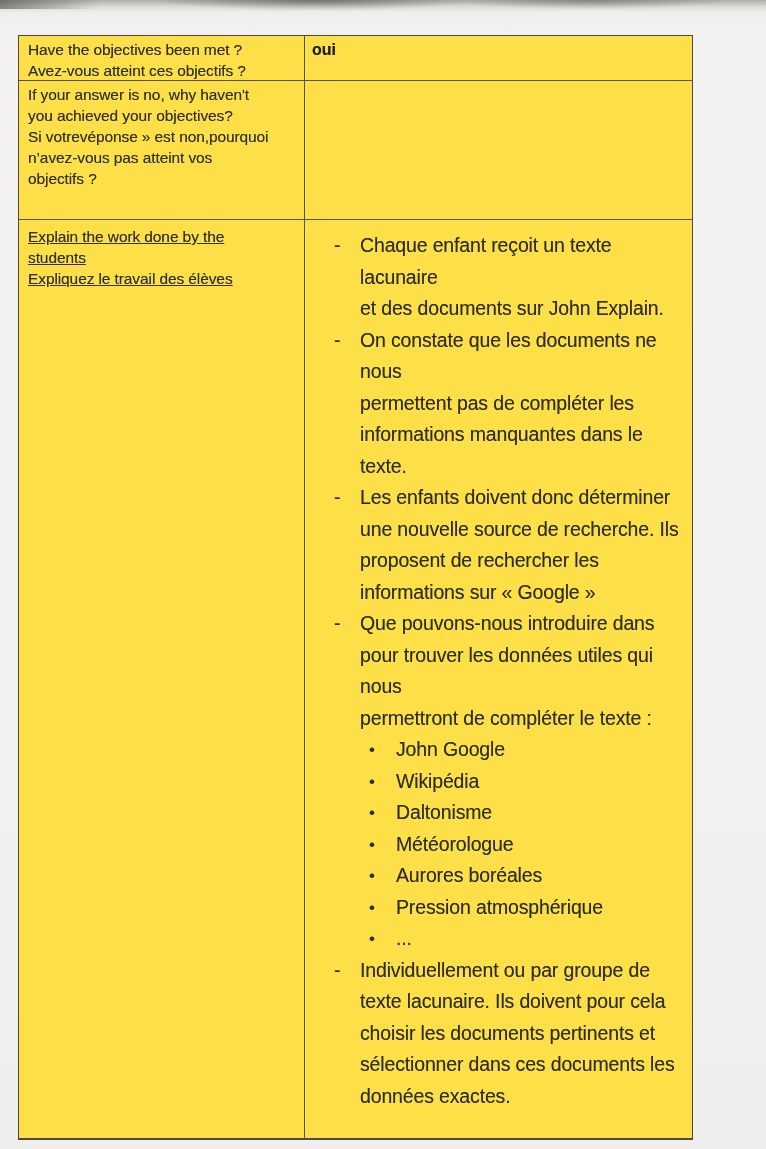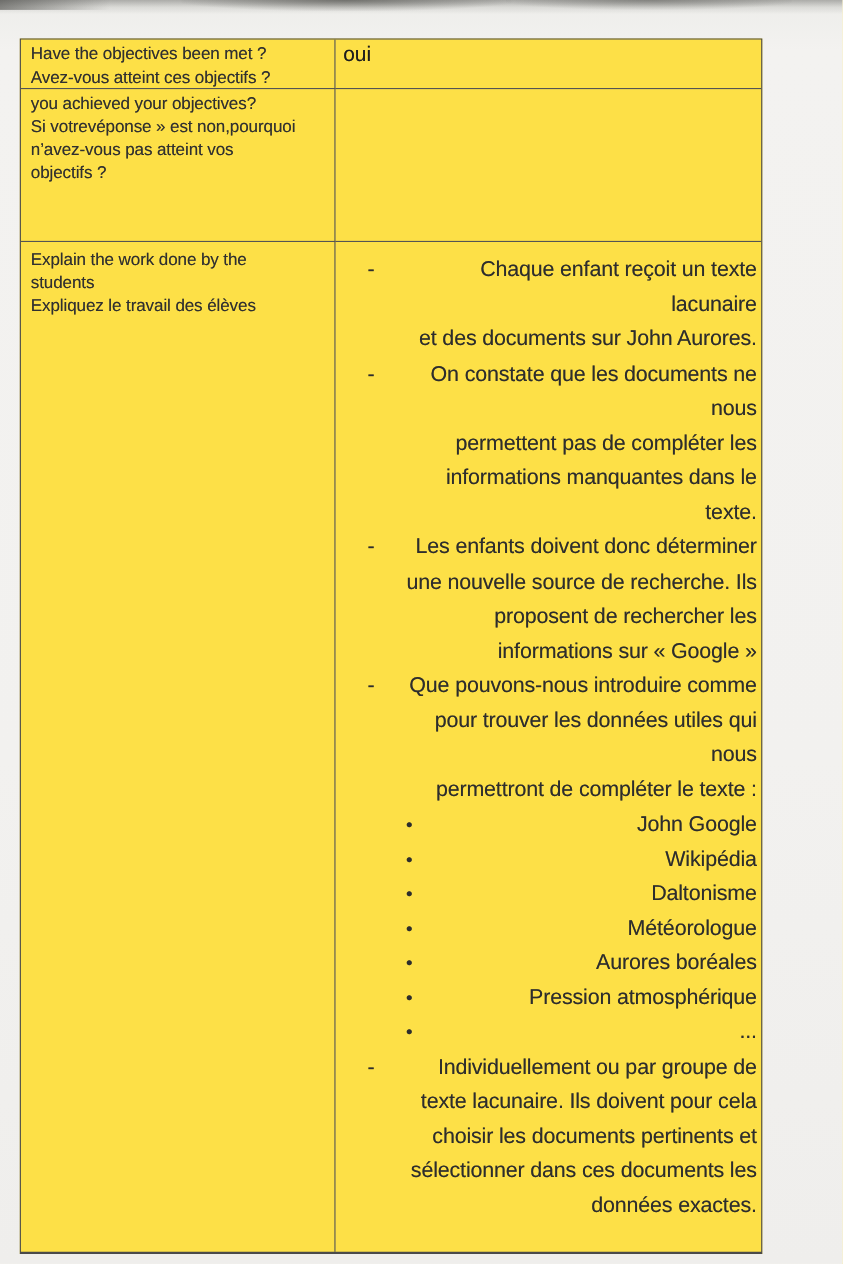--- a/index.html
+++ b/index.html
@@ -56,49 +56,49 @@
   .label-cell {
     padding: 3px 6px 0 9px;
     font-size: 15.5px;
     line-height: 21px;
     letter-spacing: -0.1px;
     color: #303030;
     text-shadow: 0 0 0.5px rgba(48,48,48,.55);
   }
   .value-cell { padding: 3px 8px 0 7px; }
   .answer-text {
-    font-weight: 400;
-    font-size: 19px;
+    font-weight: 700;
+    font-size: 16px;
     line-height: 21px;
     color: #1d1d1d;
     text-shadow: 0 0 0.5px rgba(29,29,29,.6);
   }
 
-  .explain-label { padding-top: 6px; }
+  .explain-label { padding-top: 6px; text-decoration: underline; }
   .items {
     padding: 10px 4px 0 0;
     font-size: 19.5px;
     line-height: 31.5px;
     letter-spacing: -0.15px;
     color: #2d2d2d;
     text-shadow: 0 0 0.6px rgba(45,45,45,.5);
   }
   .item { display: flex; align-items: flex-start; }
   .item .marker {
     flex: 0 0 26px;
     margin-left: 29px;
     text-align: left;
   }
   .item.bullet .marker {
     flex: 0 0 27px;
     margin-left: 64px;
     font-size: 17px;
   }
   .item.gap { margin-top: 22px; }
-  .item .txt { flex: 1 1 auto; text-align: right; }
+  .item .txt { flex: 1 1 auto; }
 </style>
 </head>
 <body>
 
 <div class="scan-top-band"></div>
 <div class="scan-blob-1"></div>
 <div class="scan-blob-2"></div>
 <div class="scan-corner-smudge"></div>
 
 <div class="doc-table">
@@ -107,20 +107,21 @@
 
   <div class="lbl-line">Have the objectives been met ?</div>
       <div class="lbl-line">Avez-vous atteint ces objectifs ?</div>
     </div>
   <div class="cell value-cell row-border">
     <span class="answer-text">oui</span>
   </div>
 
   <div class="cell label-cell row-border">
 
+  <div class="lbl-line">If your answer is no, why haven't</div>
       <div class="lbl-line">you achieved your objectives?</div>
       <div class="lbl-line">Si votrevéponse » est non,pourquoi</div>
       <div class="lbl-line">n’avez-vous pas atteint vos</div>
       <div class="lbl-line">objectifs ?</div>
     </div>
   <div class="cell value-cell row-border">
     <span class="answer-text"></span>
   </div>
 
   <div class="cell label-cell explain-label">
@@ -128,21 +129,21 @@
   <div class="lbl-line">Explain the work done by the</div>
       <div class="lbl-line">students</div>
       <div class="lbl-line">Expliquez le travail des élèves</div>
     </div>
   <div class="cell items">
 
       <div class="item">
         <span class="marker">-</span>
         <div class="txt">
           <div class="txt-line">Chaque enfant reçoit un texte lacunaire</div>
-          <div class="txt-line">et des documents sur John Aurores.</div>
+          <div class="txt-line">et des documents sur John Explain.</div>
         </div>
       </div>
 
       <div class="item">
         <span class="marker">-</span>
         <div class="txt">
           <div class="txt-line">On constate que les documents ne nous</div>
           <div class="txt-line">permettent pas de compléter les</div>
           <div class="txt-line">informations manquantes dans le texte.</div>
         </div>
@@ -154,21 +155,21 @@
           <div class="txt-line">Les enfants doivent donc déterminer</div>
           <div class="txt-line">une nouvelle source de recherche. Ils</div>
           <div class="txt-line">proposent de rechercher les</div>
           <div class="txt-line">informations sur « Google »</div>
         </div>
       </div>
 
       <div class="item">
         <span class="marker">-</span>
         <div class="txt">
-          <div class="txt-line">Que pouvons-nous introduire comme</div>
+          <div class="txt-line">Que pouvons-nous introduire dans</div>
           <div class="txt-line">pour trouver les données utiles qui nous</div>
           <div class="txt-line">permettront de compléter le texte :</div>
         </div>
       </div>
 
       <div class="item bullet">
         <span class="marker">•</span>
         <div class="txt">
           <div class="txt-line">John Google</div>
         </div>

